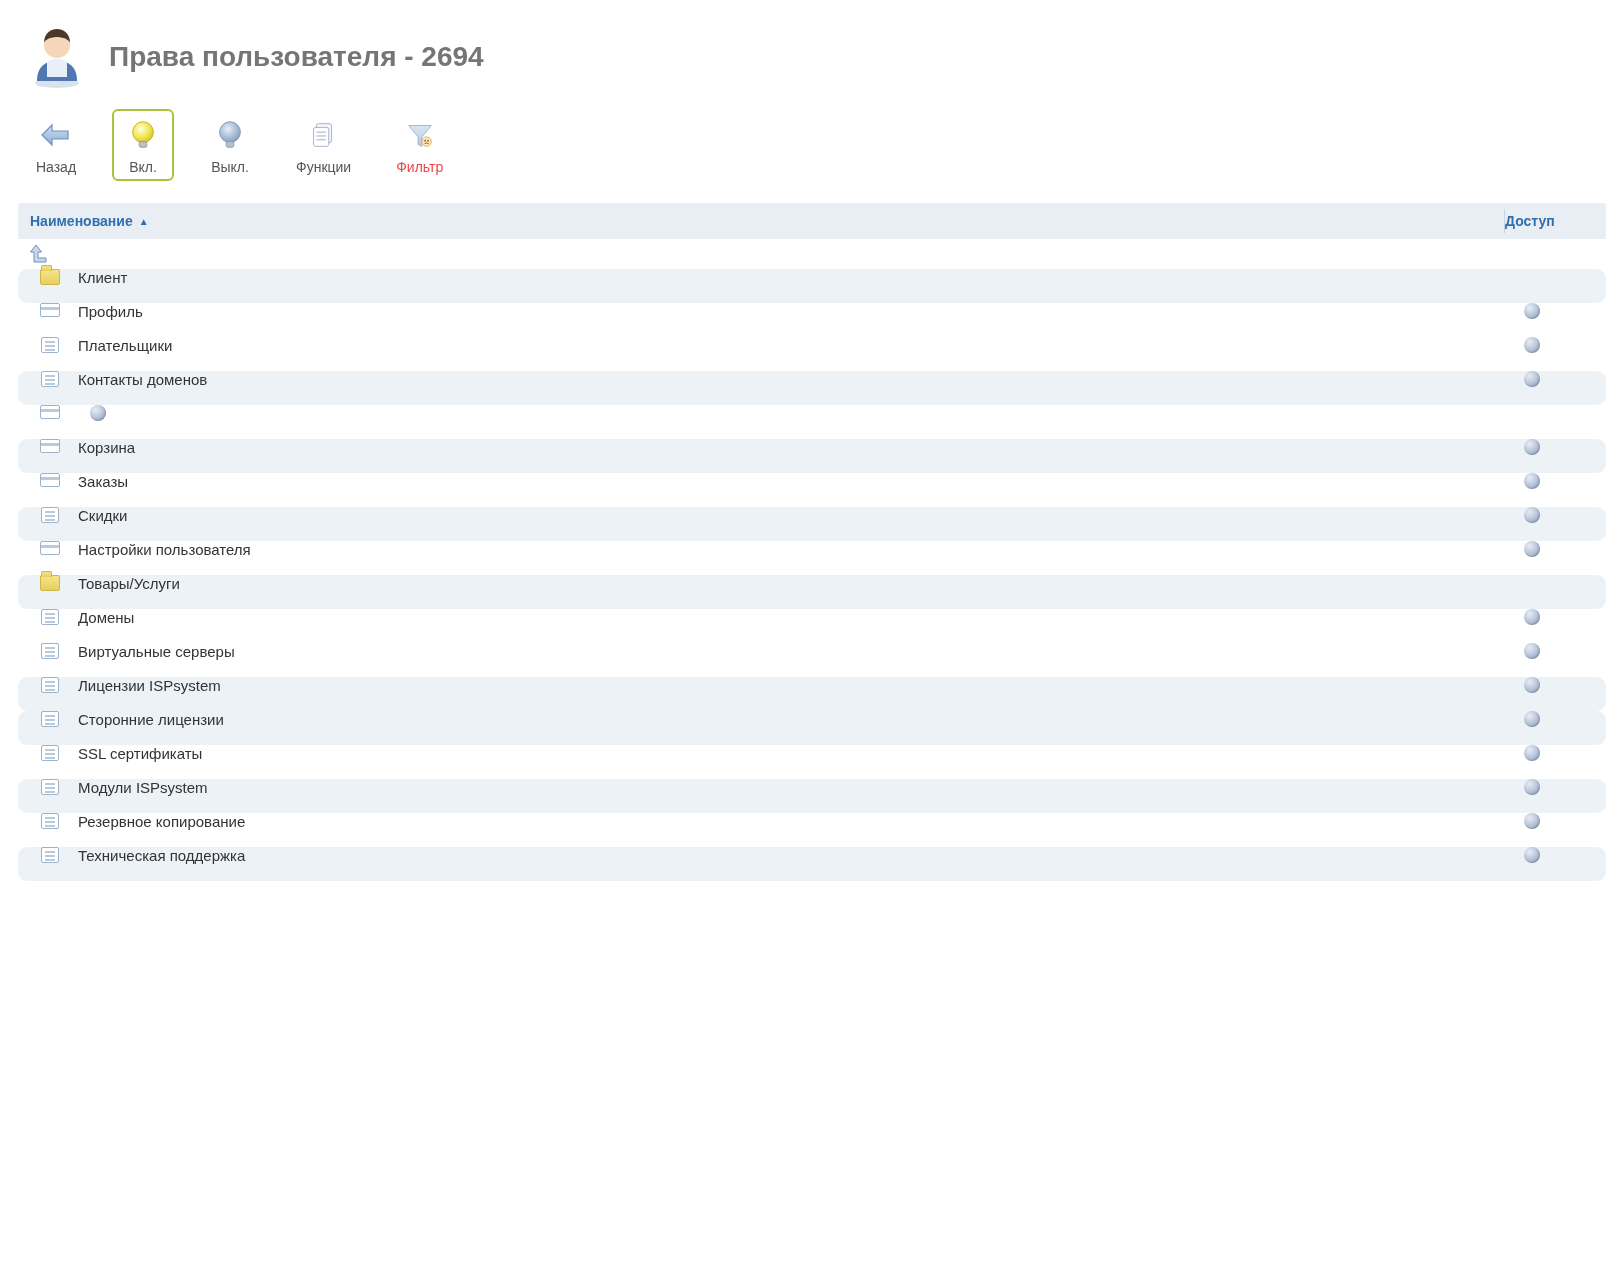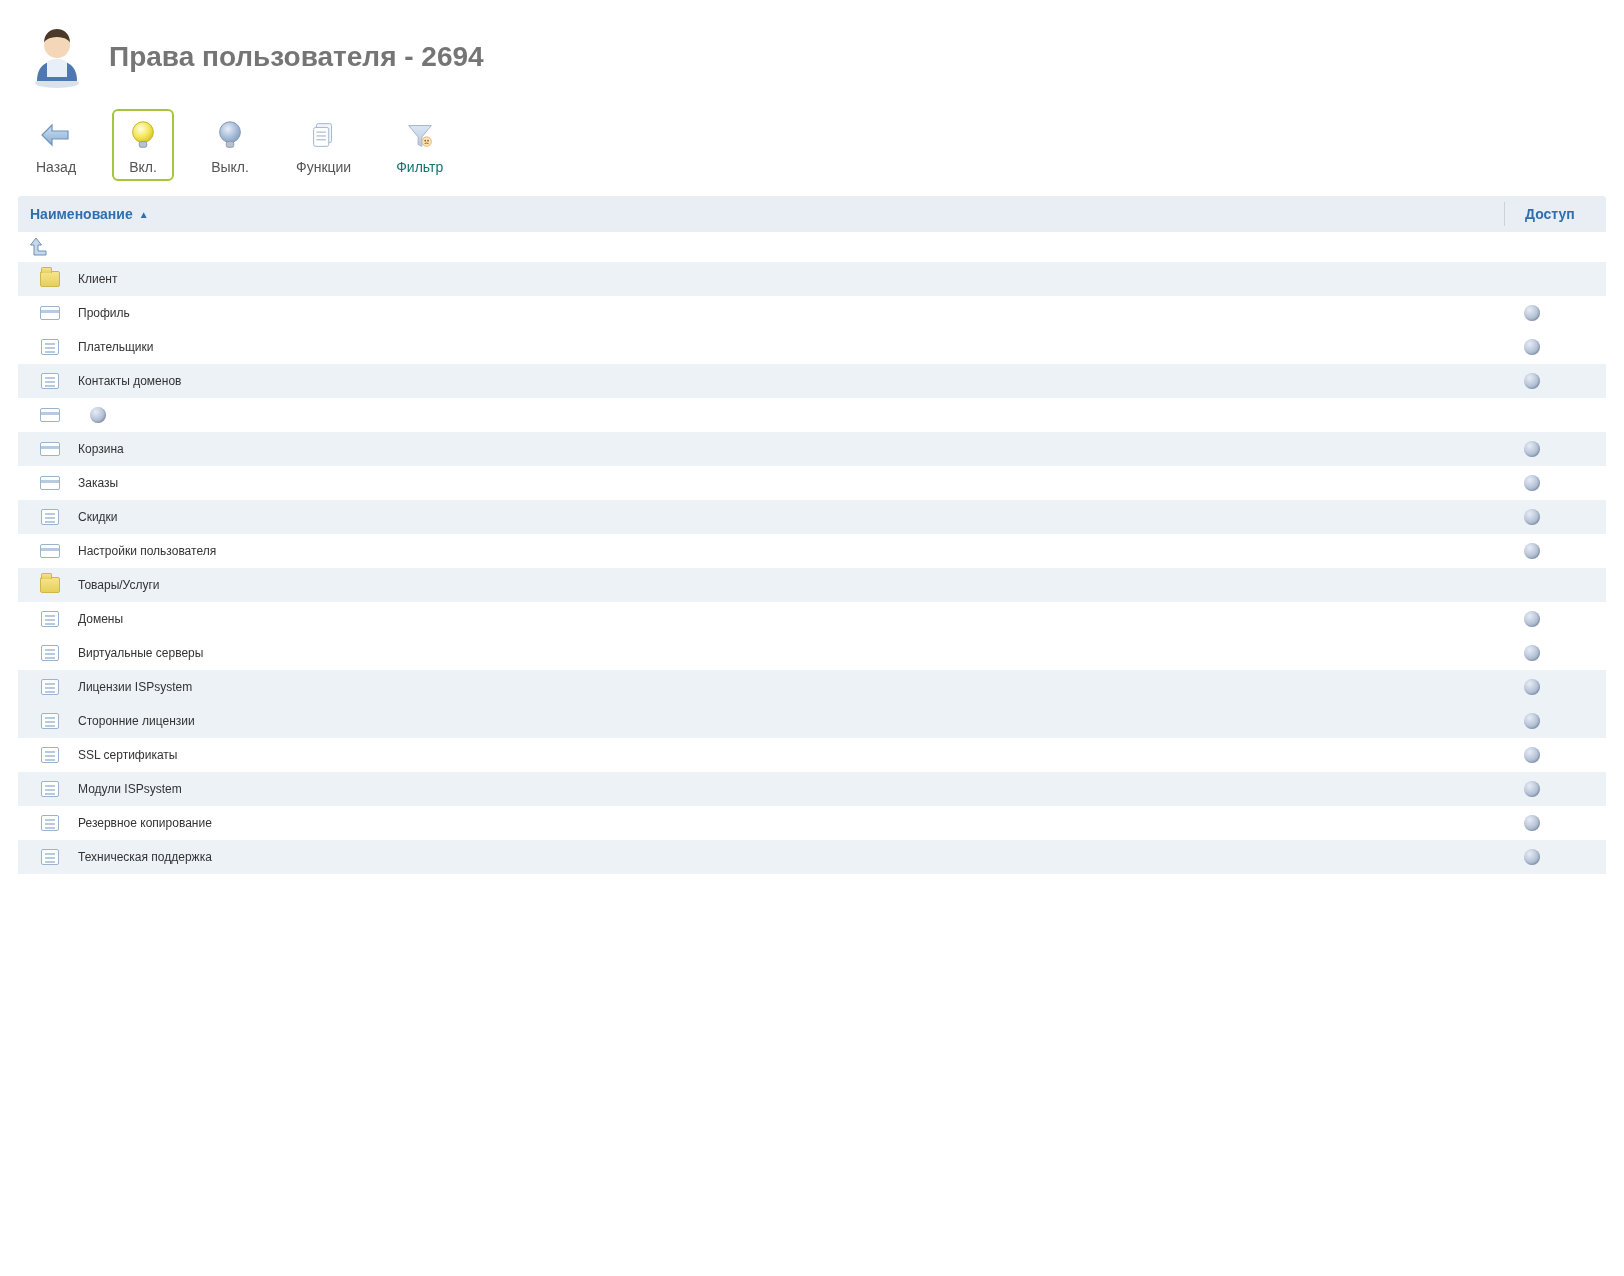--- a/index.html
+++ b/index.html
@@ -54,51 +54,52 @@
     height: 36px;
     display: flex;
     align-items: center;
     justify-content: center;
     margin-bottom: 6px;
   }
   .toolbar-item .t-label {
     font-size: 14px;
     color: #555;
   }
-  .toolbar-item.disabled .t-label { color: #0f766e; }
+  .toolbar-item.disabled .t-label { color: #ef4444; }
   .table-wrap {
-    margin: 0 18px;
+    margin: 7px 18px;
   }
   .thead {
     display: flex;
     background: #e9eef4;
     border-radius: 3px 3px 0 0;
     font-size: 14px;
     color: #2f6fb0;
     font-weight: bold;
     height: 36px;
     align-items: center;
     padding: 0 12px;
   }
   .th-name { flex: 1; display: flex; align-items: center; gap: 6px; cursor: pointer; }
-  .th-access { width: 90px; text-align: center; cursor: pointer; border-left: 1px solid #c9d3df; padding-left: 20px; height: 24px; display: flex; align-items: center;}
+  .th-access { width: 90px; text-align: center; cursor: pointer; border-left: 1px solid #c9d3df; height: 24px; display: flex; align-items: center;}
   .sort-arrow { color: #2f6fb0; font-size: 10px; }
   .uprow {
     height: 30px;
     background: #ffffff;
     display: flex;
     align-items: center;
     padding: 0 12px;
   }
   .row {
     display: flex;
-    align-items: center;
+    align-items: flex-start;
     height: 34px;
     padding: 0 12px;
-    font-size: 12px;
+    font-size: 15px;
+    border-radius: 9px;
   }
   .row.even { background: #edf2f7; }
   .row.odd  { background: #ffffff; }
   .row.selected { background: #5c80aa; color: #fff; }
   .row .cell-icon { width: 40px; display: flex; align-items: center; justify-content: center; }
   .row .cell-name { flex: 1; padding-left: 8px; }
   .row .cell-access { width: 90px; display: flex; align-items: center; justify-content: flex-start; padding-left: 20px;}
   .bulb-off {
     width: 16px; height: 16px; border-radius: 50%;
     background: radial-gradient(circle at 35% 30%, #e6ecf5 0%, #aab9d0 65%, #8a9fbd 100%);

